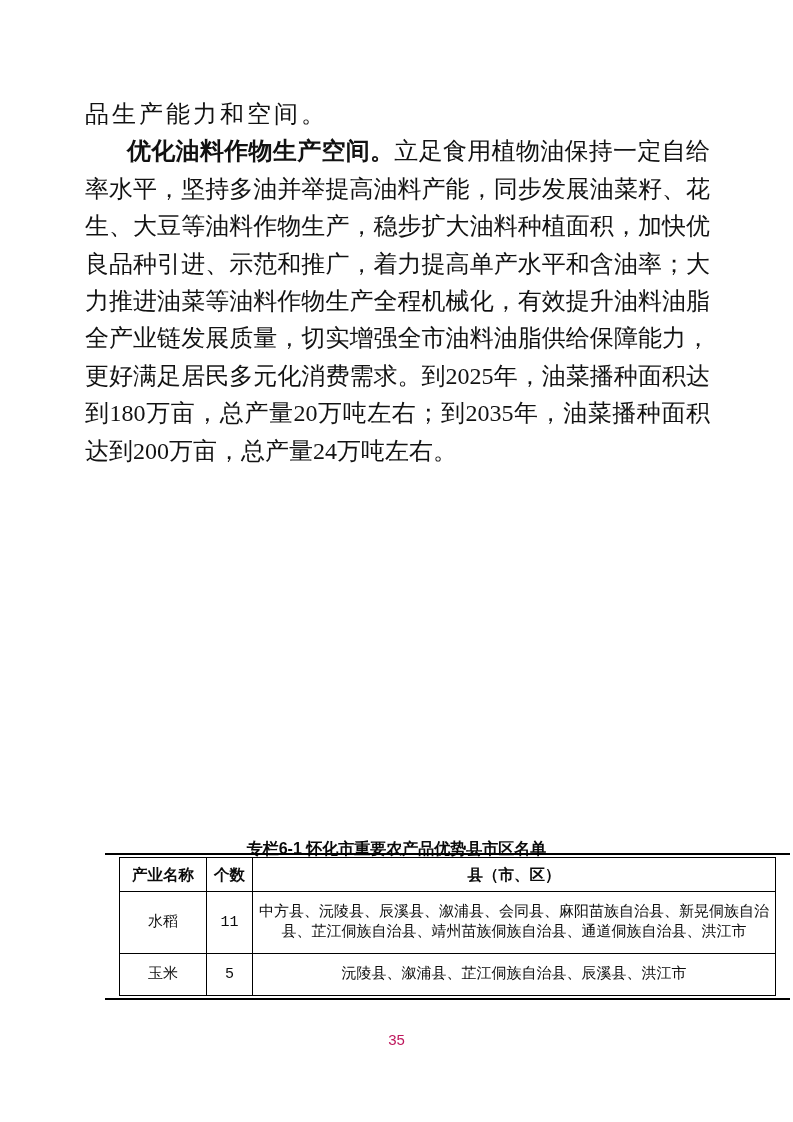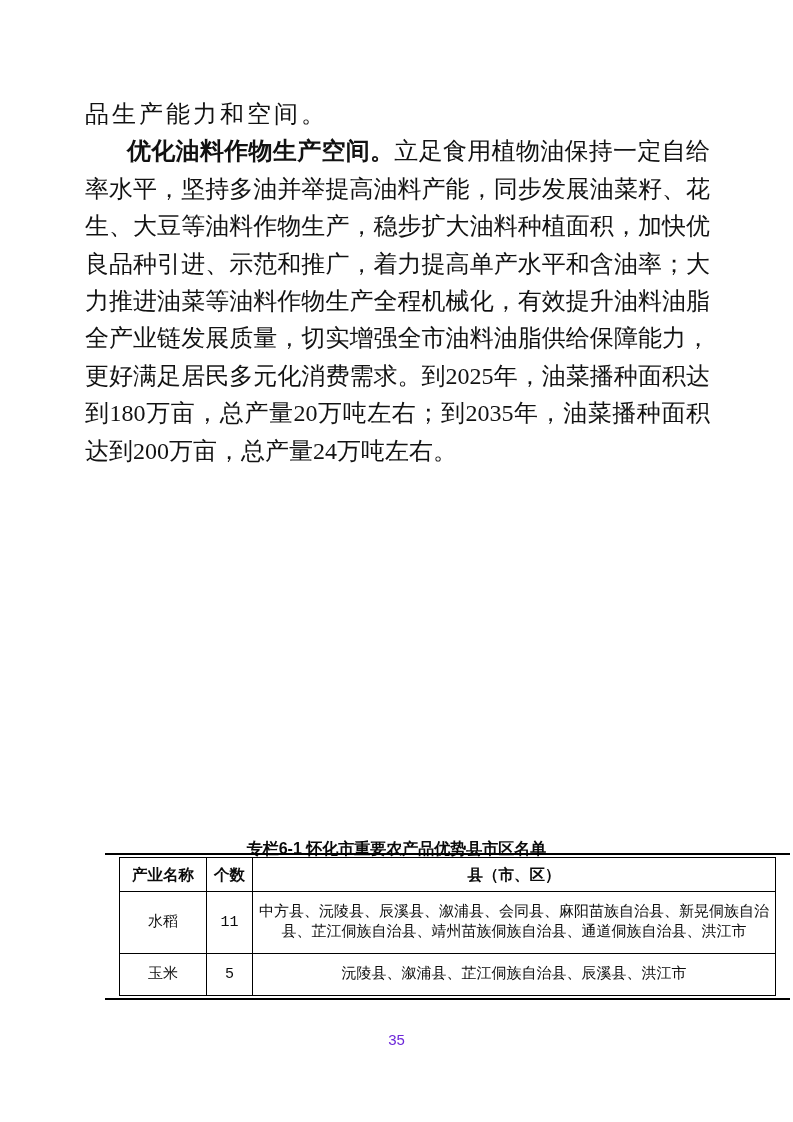--- a/index.html
+++ b/index.html
@@ -97,21 +97,21 @@
   tr.row-corn  { height: 42px; }
   
   .page-number {
     position: absolute;
     top: 1031px;
     left: 0;
     width: 100%;
     text-align: center;
     font-family: "Liberation Sans", sans-serif;
     font-size: 15px;
-    color: #6d28d9;
+    color: #be185d;
   }
 </style>
 </head>
 <body>
 
 <div class="page">
 
   <div class="text-block">
     <p class="para-first"><span>品生产能力和空间。</span></p>
 

